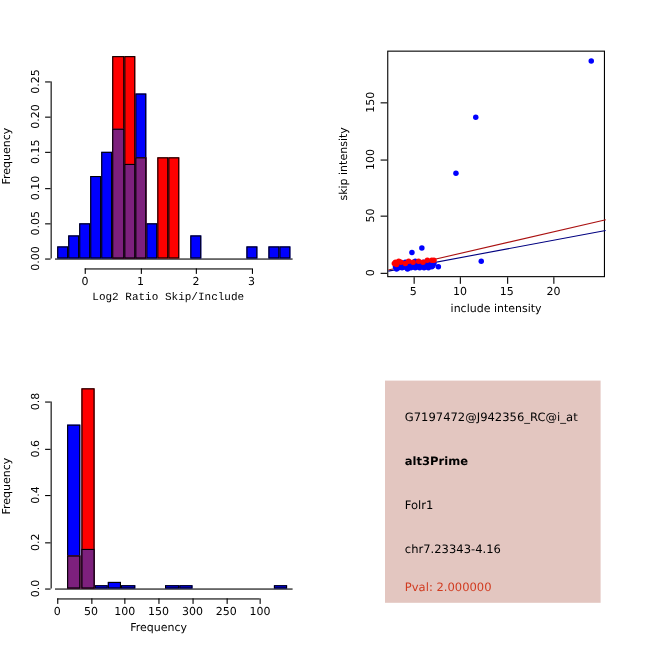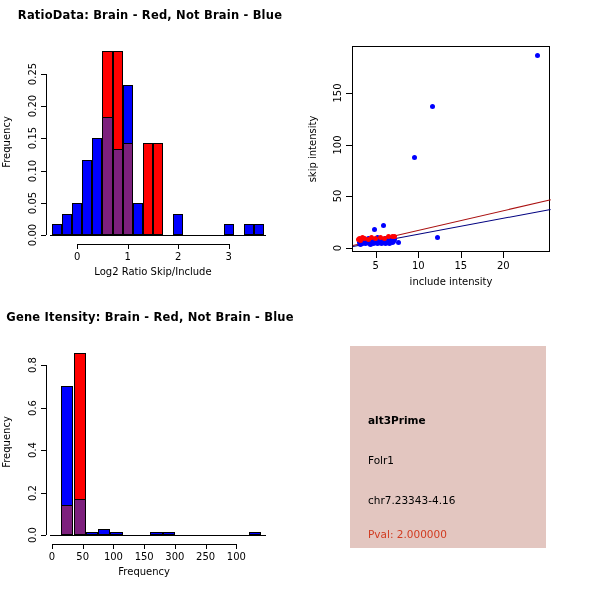--- a/index.html
+++ b/index.html
@@ -16,21 +16,20 @@
   .plotbox{position:absolute;box-sizing:border-box;border:1px solid #000;background:#fff;}
   .pt{position:absolute;border-radius:50%;width:5px;height:5px;margin-left:-2.5px;margin-top:-2.5px;}
   .fitline{position:absolute;transform-origin:left center;height:1px;}
   .infoline{position:absolute;font-size:10.5px;white-space:nowrap;}
 </style>
 </head>
 <body>
 
 <div id="root">
     <div class="panel" style="left: 0px; top: 0px; width: 300px; height: 300px;">
-      <div class="ttl" style="top: 8px; left: 0px;">RatioData: Brain - Red, Not Brain - Blue</div>
       <div class="bar" style="left: 52px; top: 224.231px; width: 10.0952px; height: 10.7686px; background: rgb(0, 0, 255); z-index: 2;"></div>
       <div class="bar" style="left: 62.0952px; top: 213.527px; width: 10.0952px; height: 21.4728px; background: rgb(0, 0, 255); z-index: 2;"></div>
       <div class="bar" style="left: 72.1905px; top: 202.759px; width: 10.0952px; height: 32.2414px; background: rgb(0, 0, 255); z-index: 2;"></div>
       <div class="bar" style="left: 82.2857px; top: 159.749px; width: 10.0952px; height: 75.2514px; background: rgb(0, 0, 255); z-index: 2;"></div>
       <div class="bar" style="left: 92.381px; top: 138.276px; width: 10.0952px; height: 96.7241px; background: rgb(0, 0, 255); z-index: 2;"></div>
       <div class="bar" style="left: 102.476px; top: 116.803px; width: 10.0952px; height: 118.197px; background: rgb(0, 0, 255); z-index: 2;"></div>
       <div class="bar" style="left: 112.571px; top: 149.044px; width: 10.0952px; height: 85.9555px; background: rgb(0, 0, 255); z-index: 2;"></div>
       <div class="bar" style="left: 122.667px; top: 84.5617px; width: 10.0952px; height: 150.438px; background: rgb(0, 0, 255); z-index: 2;"></div>
       <div class="bar" style="left: 132.762px; top: 202.759px; width: 10.0952px; height: 32.2414px; background: rgb(0, 0, 255); z-index: 2;"></div>
       <div class="bar" style="left: 173.143px; top: 213.527px; width: 10.0952px; height: 21.4728px; background: rgb(0, 0, 255); z-index: 2;"></div>
@@ -61,21 +60,21 @@
       <div class="axlab vrot" style="left: 12px; top: 141.5px; transform: rotate(-90deg) translate(-50%, -100%);">Frequency</div>
       <div class="axisline" style="left: 77.2381px; top: 244px; width: 151.429px; height: 1px;"></div>
       <div class="tick" style="left: 77.2381px; top: 244px; width: 1px; height: 5px;"></div>
       <div class="ticklbl" style="left: 77.2381px; top: 251px; transform: translateX(-50%);">0</div>
       <div class="tick" style="left: 127.714px; top: 244px; width: 1px; height: 5px;"></div>
       <div class="ticklbl" style="left: 127.714px; top: 251px; transform: translateX(-50%);">1</div>
       <div class="tick" style="left: 178.19px; top: 244px; width: 1px; height: 5px;"></div>
       <div class="ticklbl" style="left: 178.19px; top: 251px; transform: translateX(-50%);">2</div>
       <div class="tick" style="left: 228.667px; top: 244px; width: 1px; height: 5px;"></div>
       <div class="ticklbl" style="left: 228.667px; top: 251px; transform: translateX(-50%);">3</div>
-      <div class="axlab" style="left: 152.952px; top: 266px; transform: translateX(-50%);">Log2 Ratio Skip/Include</div>
+      <div class="axlab" style="left: 152.952px; top: 266px; transform: translateX(-50%); font-family: Liberation Mono, monospace;">Log2 Ratio Skip/Include</div>
       <div class="axisline" style="left: 50px; top: 235px; width: 216px; height: 1px; background: rgb(0, 0, 0);"></div>
     </div>
     <div class="panel" style="left: 300px; top: 0px; width: 300px; height: 300px;">
       <div class="plotbox" style="left: 52px; top: 46px; width: 198px; height: 206px;">
         <div class="fitline" style="left: 0px; top: 197.76px; width: 203.236px; background: rgb(170, 17, 17); transform: rotate(-13.0338deg); z-index: 3;"></div>
         <div class="fitline" style="left: 0px; top: 198.79px; width: 201.442px; background: rgb(0, 0, 128); transform: rotate(-10.6071deg); z-index: 3;"></div>
         <div class="pt" style="left: 184.403px; top: 8.24px; background: rgb(0, 0, 255); z-index: 5;"></div>
         <div class="pt" style="left: 79.03px; top: 59.74px; background: rgb(0, 0, 255); z-index: 5;"></div>
         <div class="pt" style="left: 61.1845px; top: 110.21px; background: rgb(0, 0, 255); z-index: 5;"></div>
         <div class="pt" style="left: 84.9785px; top: 190.55px; background: rgb(0, 0, 255); z-index: 5;"></div>
@@ -154,21 +153,20 @@
       <div class="ticklbl" style="left: 75.794px; top: 260px; transform: translateX(-50%);">5</div>
       <div class="tick" style="left: 118.283px; top: 252px; width: 1px; height: 6px;"></div>
       <div class="ticklbl" style="left: 118.283px; top: 260px; transform: translateX(-50%);">10</div>
       <div class="tick" style="left: 160.773px; top: 252px; width: 1px; height: 6px;"></div>
       <div class="ticklbl" style="left: 160.773px; top: 260px; transform: translateX(-50%);">15</div>
       <div class="tick" style="left: 203.262px; top: 252px; width: 1px; height: 6px;"></div>
       <div class="ticklbl" style="left: 203.262px; top: 260px; transform: translateX(-50%);">20</div>
       <div class="axlab" style="left: 151px; top: 276px; transform: translateX(-50%);">include intensity</div>
     </div>
     <div class="panel" style="left: 0px; top: 300px; width: 300px; height: 300px;">
-      <div class="ttl" style="top: 10px; left: 0px;">Gene Itensity: Brain - Red, Not Brain - Blue</div>
       <div class="bar" style="left: 61.2174px; top: 86.25px; width: 12.2899px; height: 148.75px; background: rgb(0, 0, 255); z-index: 2;"></div>
       <div class="bar" style="left: 73.5072px; top: 198.875px; width: 12.2899px; height: 36.125px; background: rgb(0, 0, 255); z-index: 2;"></div>
       <div class="bar" style="left: 85.7971px; top: 232.45px; width: 12.2899px; height: 2.55px; background: rgb(0, 0, 255); z-index: 2;"></div>
       <div class="bar" style="left: 98.087px; top: 228.625px; width: 12.2899px; height: 6.375px; background: rgb(0, 0, 255); z-index: 2;"></div>
       <div class="bar" style="left: 110.377px; top: 232.45px; width: 12.2899px; height: 2.55px; background: rgb(0, 0, 255); z-index: 2;"></div>
       <div class="bar" style="left: 150.319px; top: 232.45px; width: 12.2899px; height: 2.55px; background: rgb(0, 0, 255); z-index: 2;"></div>
       <div class="bar" style="left: 162.609px; top: 232.45px; width: 12.2899px; height: 2.55px; background: rgb(0, 0, 255); z-index: 2;"></div>
       <div class="bar" style="left: 248.638px; top: 232.45px; width: 12.2899px; height: 2.55px; background: rgb(0, 0, 255); z-index: 2;"></div>
       <div class="bar" style="left: 61.2174px; top: 204.613px; width: 12.2899px; height: 30.3875px; background: rgb(255, 0, 0); z-index: 3;"></div>
       <div class="bar" style="left: 73.5072px; top: 52.8875px; width: 12.2899px; height: 182.113px; background: rgb(255, 0, 0); z-index: 3;"></div>
@@ -198,18 +196,19 @@
       <div class="tick" style="left: 174.899px; top: 244px; width: 1px; height: 5px;"></div>
       <div class="ticklbl" style="left: 174.899px; top: 251px; transform: translateX(-50%);">300</div>
       <div class="tick" style="left: 205.623px; top: 244px; width: 1px; height: 5px;"></div>
       <div class="ticklbl" style="left: 205.623px; top: 251px; transform: translateX(-50%); text-align: center;">250</div>
       <div class="tick" style="left: 236.348px; top: 244px; width: 1px; height: 5px;"></div>
       <div class="ticklbl" style="left: 236.348px; top: 251px; transform: translateX(-50%);">100</div>
       <div class="axlab" style="left: 144.174px; top: 266px; transform: translateX(-50%);">Frequency</div>
       <div class="axisline" style="left: 50px; top: 235px; width: 216px; height: 1px; background: rgb(0, 0, 0);"></div>
     </div>
     <div class="panel" style="left: 350px; top: 346px; width: 196px; height: 202px; background: rgb(227, 198, 192);">
+      <div class="infoline" style="left: 18px; top: 28px; color: rgb(0, 0, 0);">G7197472@J942356_RC@i_at</div>
       <div class="infoline" style="left: 18px; top: 68px; color: rgb(0, 0, 0); font-weight: bold;">alt3Prime</div>
       <div class="infoline" style="left: 18px; top: 108px; color: rgb(0, 0, 0);">Folr1</div>
       <div class="infoline" style="left: 18px; top: 148px; color: rgb(0, 0, 0);">chr7.23343-4.16</div>
       <div class="infoline" style="left: 18px; top: 182px; color: rgb(209, 59, 32);">Pval: 2.000000</div>
     </div>
   </div>
 
 </body></html>

